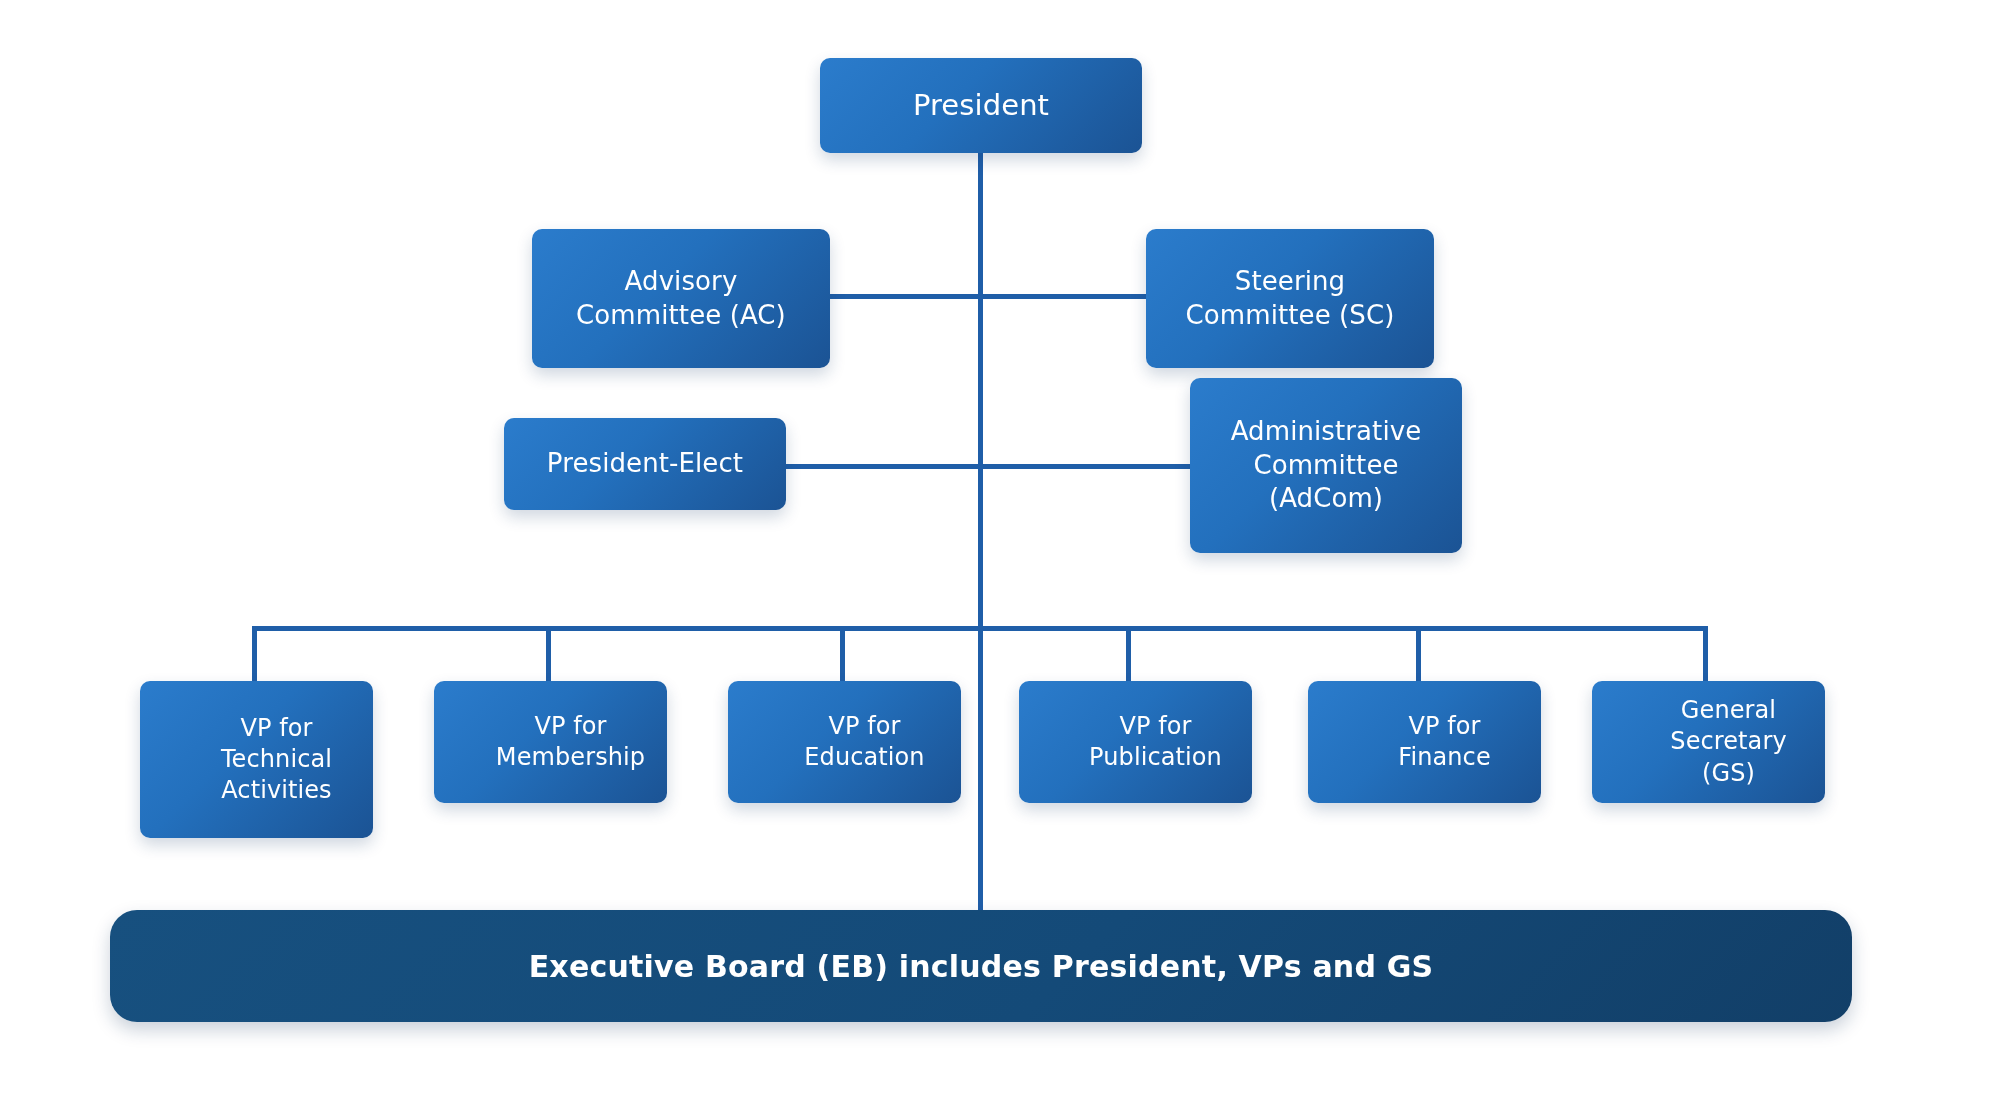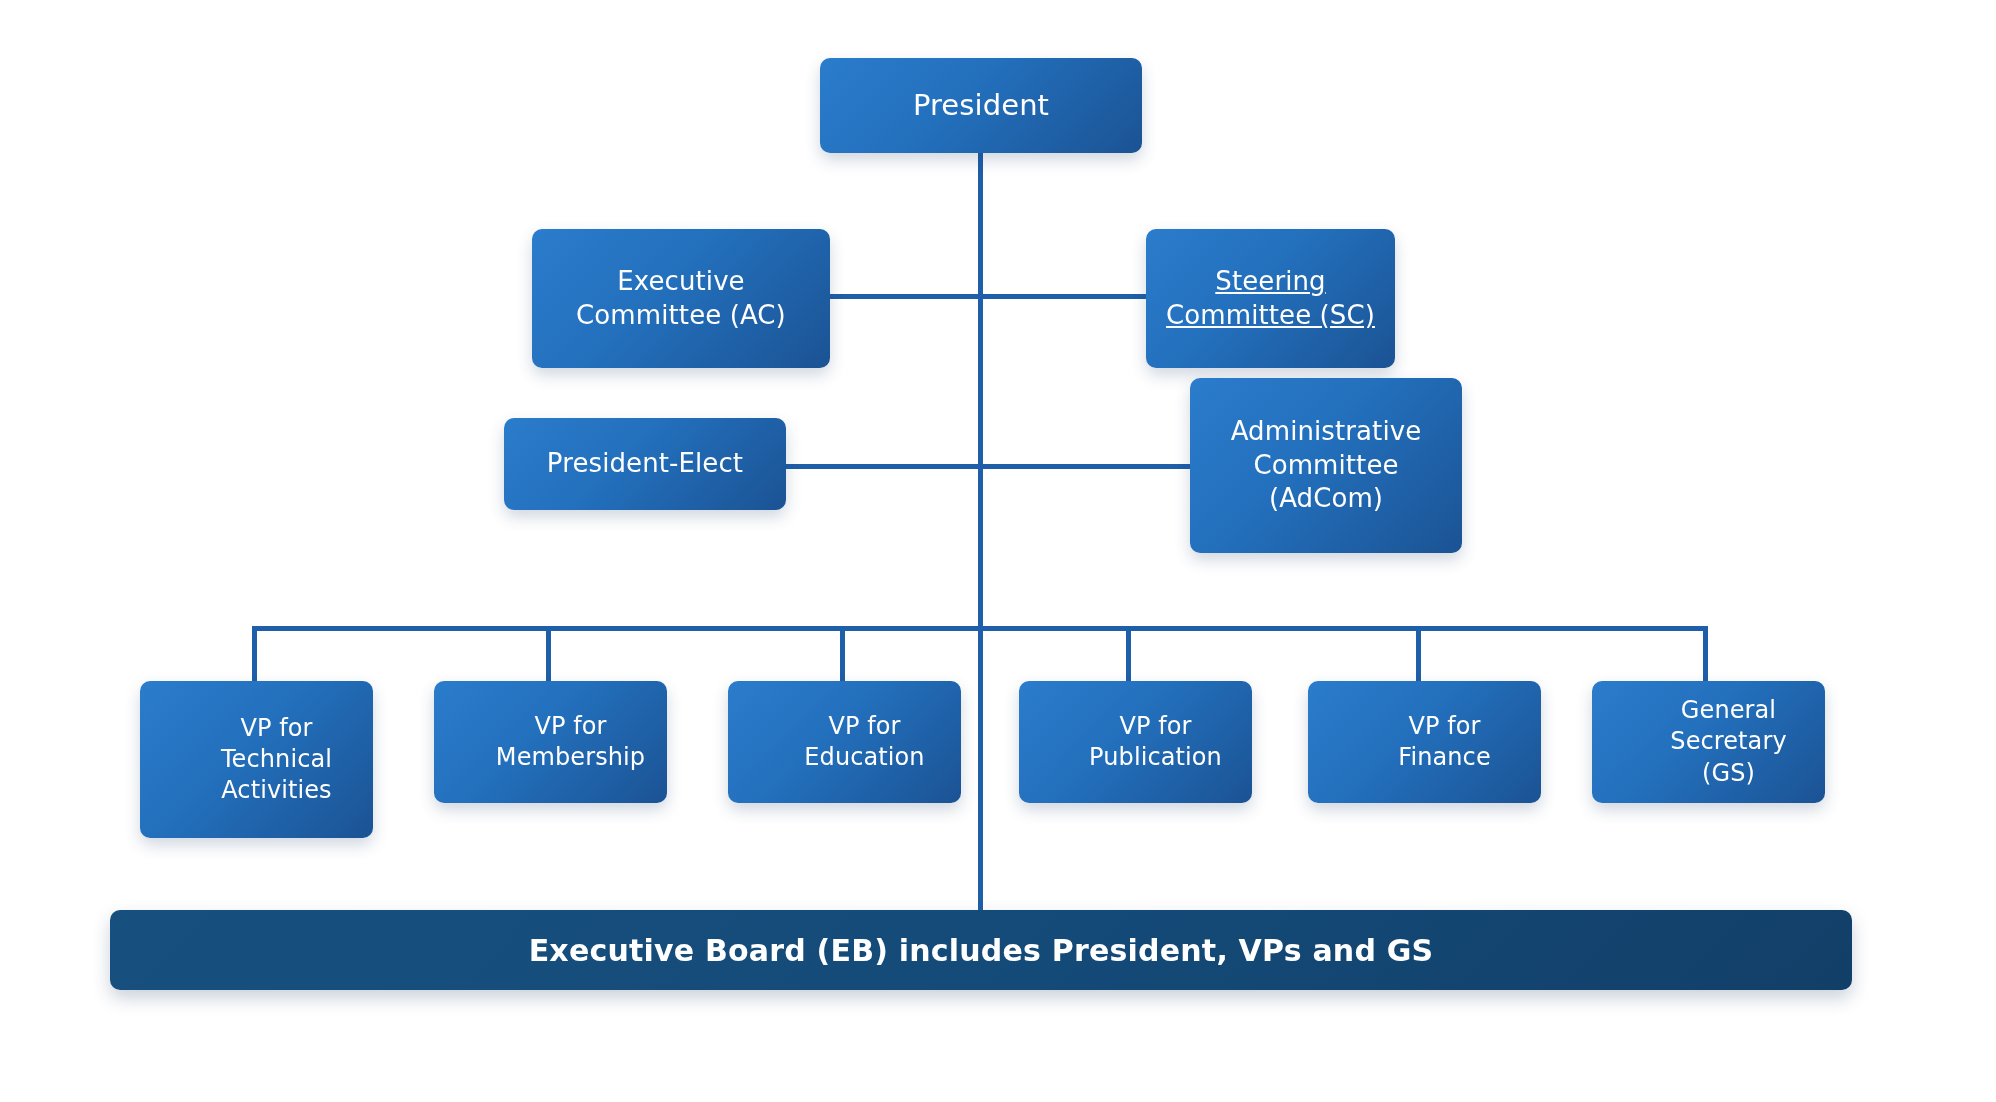--- a/index.html
+++ b/index.html
@@ -92,25 +92,25 @@
   <div class="line v" style="left:840px; top:626px; height:56px;"></div>
   <div class="line v" style="left:1126px; top:626px; height:56px;"></div>
   <div class="line v" style="left:1416px; top:626px; height:56px;"></div>
   <div class="line v" style="left:1703px; top:626px; height:56px;"></div>
 
   <div class="node tier-president" style="left:820px; top:58px; width:322px; height:95px;">
     <span class="lbl">President</span>
   </div>
 
   <div class="node tier-mid" style="left:532px; top:229px; width:298px; height:139px;">
-    <span class="lbl">Executive
+    <span class="lbl">Advisory
 Committee (AC)</span>
   </div>
 
-  <div class="node tier-mid" style="left:1146px; top:229px; width:249px; height:139px;text-decoration:underline;">
+  <div class="node tier-mid" style="left:1146px; top:229px; width:288px; height:139px;">
     <span class="lbl">Steering
 Committee (SC)</span>
   </div>
 
   <div class="node tier-mid" style="left:1190px; top:378px; width:272px; height:175px;">
     <span class="lbl">Administrative
 Committee
 (AdCom)</span>
   </div>
 
@@ -142,17 +142,17 @@
   <div class="node tier-vp" style="left:1308px; top:681px; width:233px; height:122px;">
     <span class="lbl">VP for
 Finance</span>
   </div>
 
   <div class="node tier-vp" style="left:1592px; top:681px; width:233px; height:122px;">
     <span class="lbl">General
 Secretary (GS)</span>
   </div>
 
-  <div class="eb-bar" style="left:110px; top:910px; width:1742px; height:80px;">
+  <div class="eb-bar" style="left:110px; top:910px; width:1742px; height:112px;border-radius:27px;">
     <span class="lbl">Executive Board (EB) includes President, VPs and GS</span>
   </div>
 
 </div>
 
 </body></html>

